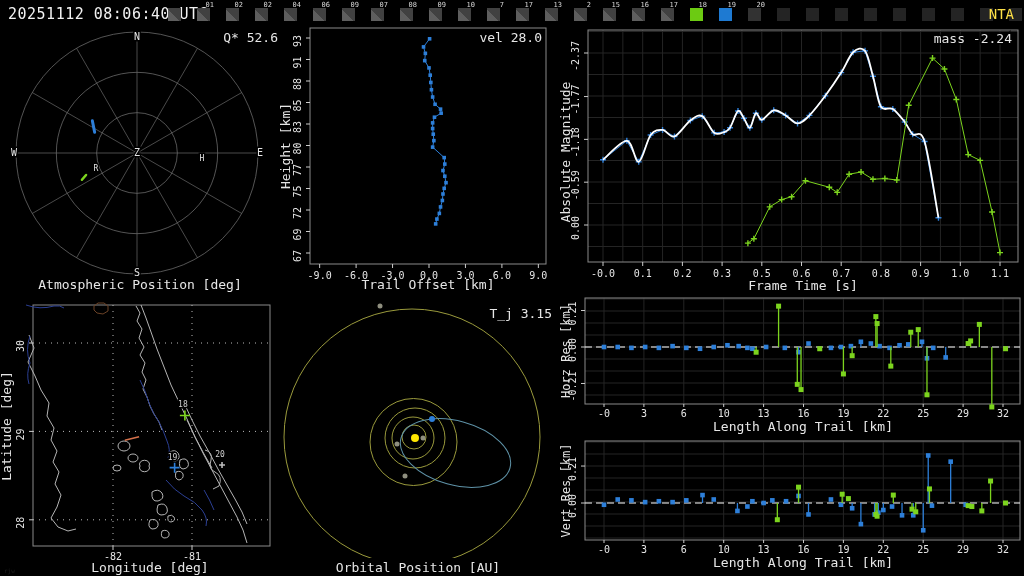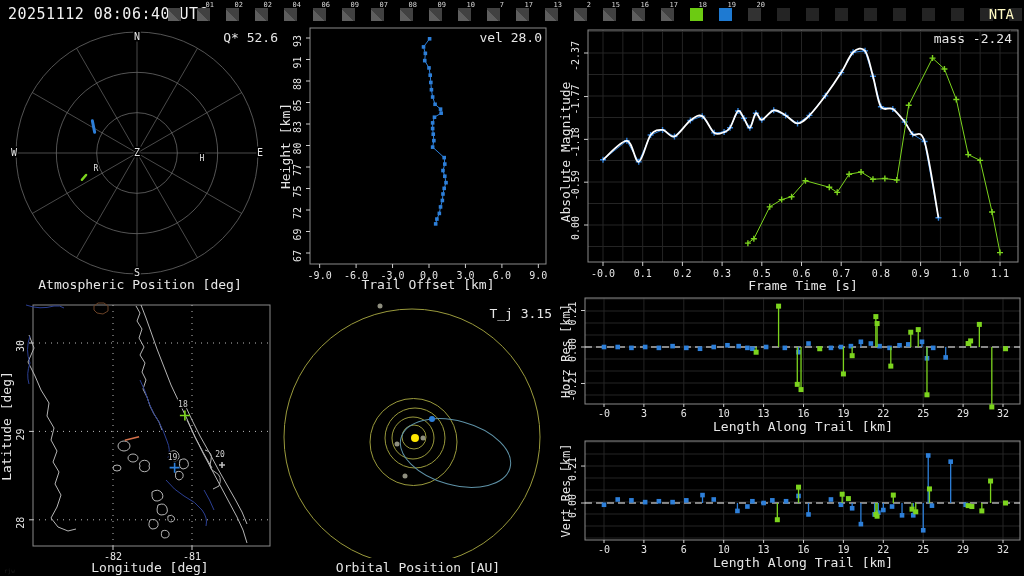--- a/index.html
+++ b/index.html
@@ -1,20 +1,20 @@
 <!DOCTYPE html>
 <html><head>
 <meta charset="utf-8">
 <style>
   html,body{margin:0;padding:0;background:#000;}
   #app{position:relative;width:1024px;height:576px;background:#000;overflow:hidden;
        font-family:"DejaVu Sans Mono","Liberation Mono",monospace;color:#e6e6e6;}
   #topbar{position:absolute;left:0;top:0;width:1024px;height:26px;}
   #clock{position:absolute;left:8px;top:5px;font-size:15px;letter-spacing:.5px;color:#f2f2f2;white-space:pre;}
-  #station{position:absolute;right:10px;top:6px;font-size:14px;color:#fef9c3;}
+  #station{position:absolute;right:10px;top:6px;font-size:14px;color:#fde047;}
   #frames{position:absolute;left:168px;top:2px;display:flex;gap:16px;justify-content:space-between;}
   .frame{position:relative;width:13px;height:21px;}
   .frame .sq{position:absolute;left:0;bottom:2px;width:13px;height:13px;}
   .frame .num{position:absolute;right:-4px;top:0;font-size:7px;line-height:7px;color:#d8d8d8;}
   .sq.gray{background:linear-gradient(to top right,#5e5e5e 45%,#414141 46%);}
   .sq.green{background:#6ccb12;}
   .sq.blue{background:#1e7ad2;}
   .sq.dim{background:#323232;}
   .sq.empty{background:#242424;}
   .panel{position:absolute;}

